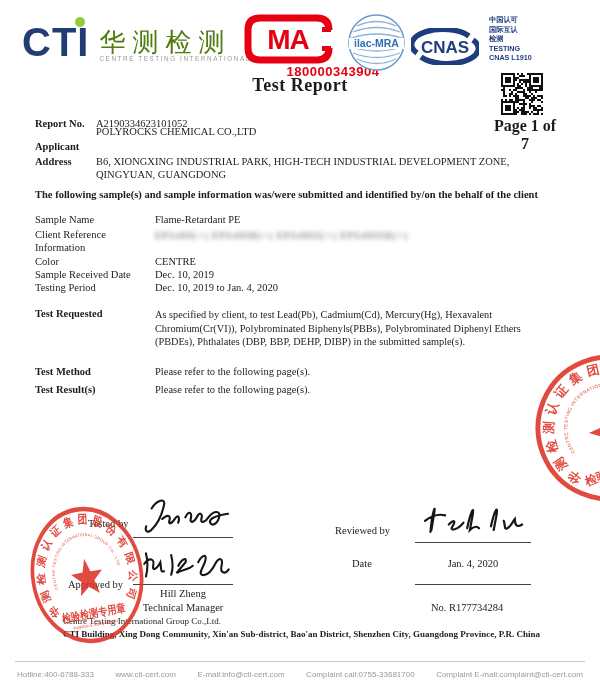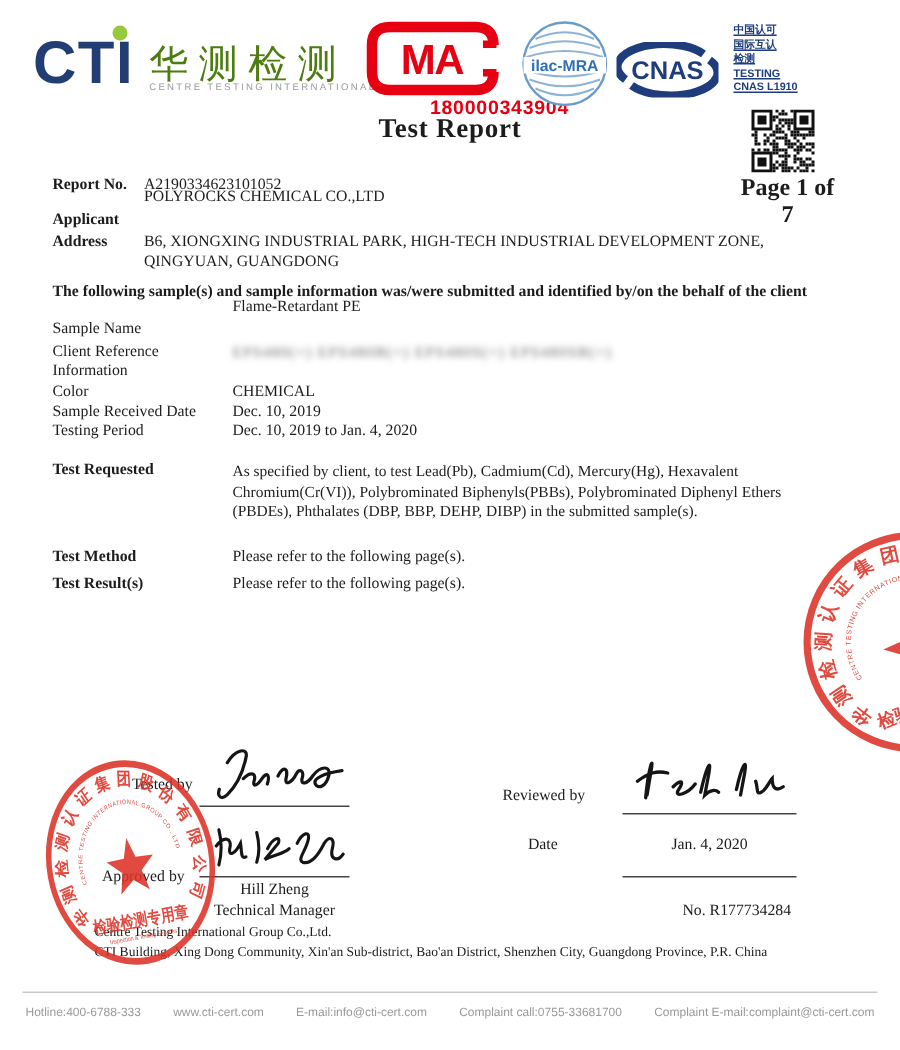--- a/index.html
+++ b/index.html
@@ -15,21 +15,21 @@
   .cti-word { font-family:"Liberation Sans","DejaVu Sans",sans-serif; font-weight:700;
     font-size:40px; color:#223c74; letter-spacing:1px; line-height:40px; }
   .cti-dot { position:absolute; width:10px; height:10px; border-radius:50%; background:#97c93d; }
   .cti-cn { font-family:"Liberation Sans","DejaVu Sans",sans-serif; color:#4d7c0f;
     font-size:26px; letter-spacing:7px; line-height:26px; white-space:nowrap; }
   .cti-tag { font-family:"Liberation Sans","DejaVu Sans",sans-serif; color:#9a9a9a;
     font-size:6.4px; letter-spacing:1.55px; white-space:nowrap; }
   .cma-num { color:#e60012; font-family:"Liberation Sans","DejaVu Sans",sans-serif;
     font-weight:700; font-size:13px; letter-spacing:0.5px; text-align:center; width:96px; }
   .accred { font-family:"Liberation Sans","DejaVu Sans",sans-serif; font-weight:700;
-    font-size:7.2px; line-height:9.6px; color:#1f3d7c;text-decoration:underline; }
+    font-size:7.2px; line-height:9.6px; color:#1f3d7c; }
   .doc-title { font-weight:700; font-size:18px; letter-spacing:0.5px; }
   .page-no { font-size:16px; font-weight:700; }
   
   .statement { font-weight:700; font-size:10.5px; line-height:13px; width:545px; }
   .para { font-size:10.3px; line-height:13.5px; width:382px; }
   .blurred { filter:blur(2.2px); color:#666; font-size:10px; letter-spacing:1px; white-space:nowrap; }
   .sigline { border-bottom:1px solid #444; }
   .center { text-align:center; }
   .small { font-size:9px; }
   .footer-contacts { display:flex; justify-content:space-between; width:566px;
@@ -259,27 +259,27 @@
   <div class="abs lbl" style="left:35px; top:141px;">Applicant</div>
   <div class="abs val" style="left:96px; top:126px;">POLYROCKS CHEMICAL CO.,LTD</div>
 
   <div class="abs lbl" style="left:35px; top:156px;">Address</div>
   <div class="abs val" style="left:96px; top:156px;">B6, XIONGXING INDUSTRIAL PARK, HIGH-TECH INDUSTRIAL DEVELOPMENT ZONE,</div>
   <div class="abs val" style="left:96px; top:169px;">QINGYUAN, GUANGDONG</div>
 
   <div class="abs statement" style="left:35px; top:188px;">The following sample(s) and sample information was/were submitted and identified by/on the behalf of the client</div>
 
   <div class="abs val" style="left:35px; top:214px;">Sample Name</div>
-  <div class="abs val" style="left:155px; top:199px;">Flame-Retardant PE</div>
+  <div class="abs val" style="left:155px; top:214px;">Flame-Retardant PE</div>
 
   <div class="abs val" style="left:35px; top:229px; width:110px; line-height:12.5px;">Client Reference Information</div>
   <div class="abs blurred" style="left:155px; top:230px;">EPS480(+)  EPS480B(+)  EPS480S(+)  EPS480SB(+)</div>
 
   <div class="abs val" style="left:35px; top:256px;">Color</div>
-  <div class="abs val" style="left:155px; top:256px;">CHEMICAL</div>
+  <div class="abs val" style="left:155px; top:256px;">CENTRE</div>
 
   <div class="abs val" style="left:35px; top:269px;">Sample Received Date</div>
   <div class="abs val" style="left:155px; top:269px;">Dec. 10, 2019</div>
 
   <div class="abs val" style="left:35px; top:282px;">Testing Period</div>
   <div class="abs val" style="left:155px; top:282px;">Dec. 10, 2019 to Jan. 4, 2020</div>
 
   <div class="abs lbl" style="left:35px; top:308px;">Test Requested</div>
   <div class="abs para" style="left:155px; top:308px;">As specified by client, to test Lead(Pb), Cadmium(Cd), Mercury(Hg), Hexavalent Chromium(Cr(VI)), Polybrominated Biphenyls(PBBs), Polybrominated Diphenyl Ethers (PBDEs), Phthalates (DBP, BBP, DEHP, DIBP) in the submitted sample(s).</div>
 
@@ -307,24 +307,24 @@
   <div class="abs val" style="left:335px; top:525px;">Reviewed by</div>
   <svg class="abs" style="left:418px; top:497px;" width="112" height="44" viewBox="0 0 115 48">
     <path d="M10,38 C12,16 16,6 14,18 L11,36 M4,26 C12,20 18,18 26,20 M30,30 C36,24 38,26 34,32 C30,38 40,36 46,28 M50,34 C54,16 58,8 56,20 L53,36 C57,32 61,32 63,34 M76,32 C80,14 84,8 82,20 L79,36 M90,26 C92,32 90,36 94,34 C98,32 100,26 102,24 C102,30 104,34 110,30" fill="none" stroke="#151515" stroke-width="2.4" stroke-linecap="round"></path>
   </svg>
   <div class="abs sigline" style="left:415px; top:542px; width:116px;"></div>
 
   <div class="abs val" style="left:352px; top:558px;">Date</div>
   <div class="abs val center" style="left:415px; top:558px; width:116px;">Jan. 4, 2020</div>
   <div class="abs sigline" style="left:415px; top:584px; width:116px;"></div>
 
-  <div class="abs val" style="left:455px; top:602px;">No.  R177734284</div>
+  <div class="abs val" style="left:431px; top:602px;">No.  R177734284</div>
 
   <div class="abs small" style="left:63px; top:616px;">Centre Testing International Group Co.,Ltd.</div>
-  <div class="abs small" style="left:63px; top:629px;">CTI Building, Xing Dong Community, Xin'an Sub-district, Bao'an District, Shenzhen City, Guangdong Province, P.R. China</div>
+  <div class="abs small" style="left:63px; top:629px;font-weight:bold;">CTI Building, Xing Dong Community, Xin'an Sub-district, Bao'an District, Shenzhen City, Guangdong Province, P.R. China</div>
 
   <div class="abs divider" style="left:15px; top:661px;"></div>
   <div class="abs footer-contacts" style="left:17px; top:670px;">
     <span>Hotline:400-6788-333</span>
     <span>www.cti-cert.com</span>
     <span>E-mail:info@cti-cert.com</span>
     <span>Complaint call:0755-33681700</span>
     <span>Complaint E-mail:complaint@cti-cert.com</span>
   </div>
 

